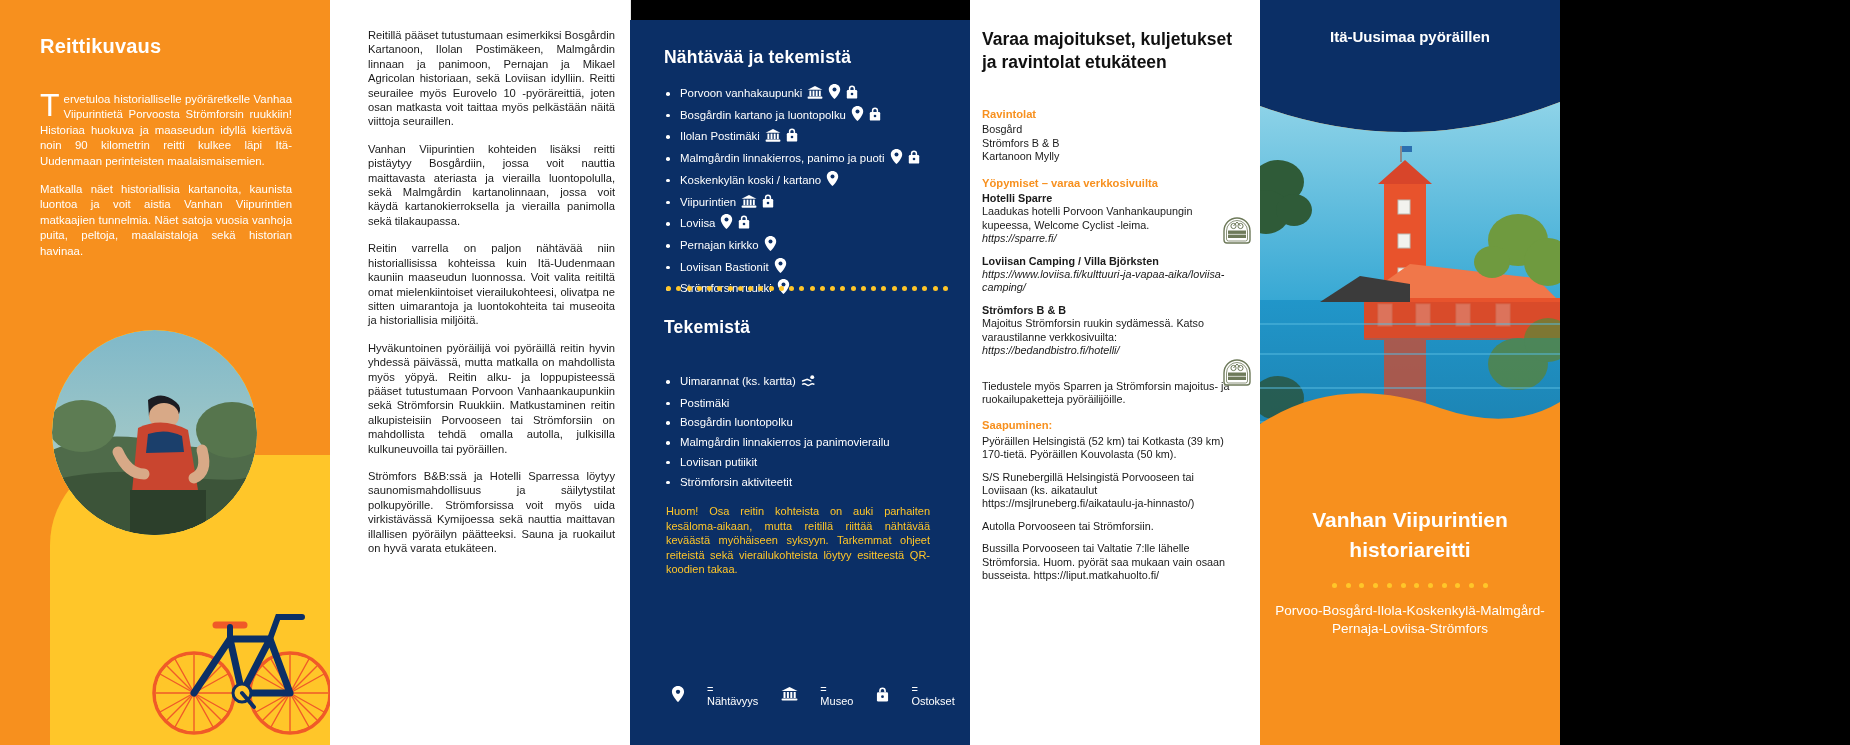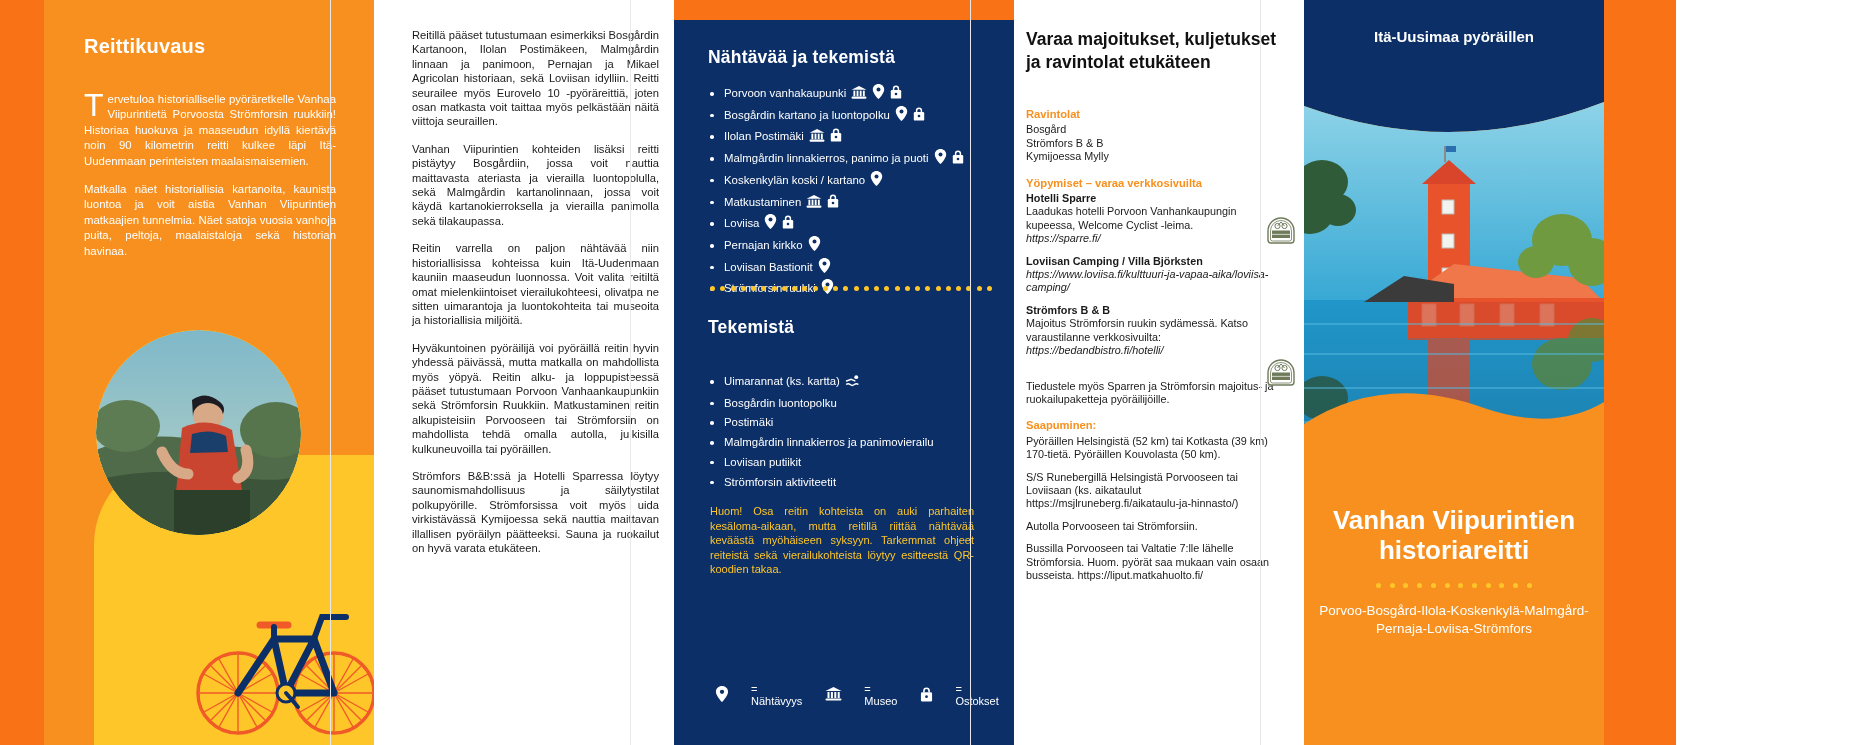--- a/index.html
+++ b/index.html
@@ -4,24 +4,23 @@
 <style>
   * { box-sizing: border-box; margin: 0; padding: 0; }
   html, body {
     width: 1850px; height: 745px;
     background: #ffffff;
     font-family: "Liberation Sans", sans-serif;
     overflow: hidden;
   }
   .brochure {
     position: relative;
-    width: 1676px; height: 745px;
+    width: 1850px; height: 745px;
     display: flex;
-    background: #f97316;
-    padding-left: 44px;
+    background: #000000;
   }
 
   
   .panel-orange-left {
     position: relative;
     width: 330px; height: 745px;
     background: #f7901e;
     overflow: hidden;
     flex: 0 0 330px;
   }
@@ -246,21 +245,21 @@
     left: 0; top: 72px;
     width: 300px; height: 390px;
     overflow: hidden;
   }
   .cov-photo svg { display: block; }
   .cov-title {
     position: absolute;
     width: 300px; top: 505px;
     text-align: center;
     color: #ffffff;
-    font-size: 26px;
+    font-size: 21px;
     font-weight: bold;
     line-height: 30px;
   }
   .cov-dots {
     position: absolute;
     left: 72px; top: 583px;
     width: 156px;
     display: flex; justify-content: space-between;
   }
   .cov-dots span {
@@ -444,21 +443,21 @@
       <svg width="12" height="14" viewBox="0 0 12 14">
         <path d="M3.6 5V3.6a2.4 2.4 0 0 1 4.8 0V5" fill="none" stroke="#fff" stroke-width="1.5"></path>
         <rect x="0.8" y="5" width="10.4" height="8.6" rx="1.2" fill="#fff"></rect>
         <circle cx="6" cy="9" r="1.3" fill="#0b2f66"></circle>
       </svg></span></span></li>
         <li><span>Koskenkylän koski / kartano</span><span><span class="ic">
       <svg width="13" height="15" viewBox="0 0 13 15">
         <path d="M6.5 0C3.2 0 .8 2.4.8 5.5c0 3.6 4.5 8.4 5.3 9.3.2.2.6.2.8 0 .8-.9 5.3-5.7 5.3-9.3C12.2 2.4 9.8 0 6.5 0z" fill="#fff"></path>
         <circle cx="6.5" cy="5.4" r="2" fill="#0b2f66"></circle>
       </svg></span></span></li>
-        <li><span>Matkustaminen</span><span><span class="ic">
+        <li><span>Viipurintien</span><span><span class="ic">
       <svg width="16" height="13" viewBox="0 0 16 14">
         <path d="M8 0 L16 4 H0 Z" fill="#fff"></path>
         <rect x="2" y="5" width="2" height="6" fill="#fff"></rect>
         <rect x="5.4" y="5" width="2" height="6" fill="#fff"></rect>
         <rect x="8.8" y="5" width="2" height="6" fill="#fff"></rect>
         <rect x="12.2" y="5" width="2" height="6" fill="#fff"></rect>
         <rect x="0" y="11.4" width="16" height="2.2" rx="1" fill="#fff"></rect>
       </svg></span><span class="ic">
       <svg width="12" height="14" viewBox="0 0 12 14">
         <path d="M3.6 5V3.6a2.4 2.4 0 0 1 4.8 0V5" fill="none" stroke="#fff" stroke-width="1.5"></path>
@@ -524,22 +523,22 @@
     </div>
 
     <h2 class="p3-h two">Tekemistä</h2>
     <ul class="p3-list two" id="activities-list">
         <li><span>Uimarannat (ks. kartta)</span><span><span class="ic">
       <svg width="16" height="13" viewBox="0 0 16 14">
         <circle cx="11.5" cy="3.4" r="2.1" fill="#fff"></circle>
         <path d="M1 7.6 L6 5.6 L10 7.4" stroke="#fff" stroke-width="1.6" fill="none" stroke-linecap="round"></path>
         <path d="M0.6 11.4 q2.2 -2 4.4 0 q2.2 2 4.4 0 q2.2 -2 4.4 0" stroke="#fff" stroke-width="1.5" fill="none"></path>
       </svg></span></span></li>
+        <li><span>Postimäki</span></li>
         <li><span>Bosgårdin luontopolku</span></li>
-        <li><span>Postimäki</span></li>
         <li><span>Malmgårdin linnakierros ja panimovierailu</span></li>
         <li><span>Loviisan putiikit</span></li>
         <li><span>Strömforsin aktiviteetit</span></li>
       </ul>
 
     <p class="p3-note">Huom! Osa reitin kohteista on auki parhaiten kesäloma-aikaan, mutta reitillä riittää nähtävää keväästä myöhäiseen syksyyn. Tarkemmat ohjeet reiteistä sekä vierailukohteista löytyy esitteestä QR-koodien takaa.</p>
 
     <div class="p3-legend" id="legend-row">
         <div class="lg">
           <span class="ic">
@@ -573,21 +572,21 @@
       </div>
   </section>
   <div class="seam" style="left:970px"></div>
 
   <section class="panel-booking">
     <h2 class="p4-title">Varaa majoitukset, kuljetukset ja ravintolat etukäteen</h2>
     <div class="p4-flow" id="booking-flow">
         <div class="sec-h">Ravintolat</div>
         <div>Bosgård</div>
         <div>Strömfors B &amp; B</div>
-        <div>Kymijoessa Mylly</div>
+        <div>Kartanoon Mylly</div>
         <div class="gap"></div>
         <div class="sec-h">Yöpymiset – varaa verkkosivuilta</div>
         <div>
         <b>Hotelli Sparre</b><div>Laadukas hotelli Porvoon Vanhankaupungin kupeessa, Welcome Cyclist -leima.</div><div><i>https://sparre.fi/</i></div></div>
         <div class="gap-s"></div>
         <div>
         <b>Loviisan Camping / Villa Björksten</b><div><i>https://www.loviisa.fi/kulttuuri-ja-vapaa-aika/loviisa-camping/</i></div></div>
         <div class="gap-s"></div>
         <div>
         <b>Strömfors B &amp; B</b><div>Majoitus Strömforsin ruukin sydämessä. Katso varaustilanne verkkosivuilta:</div><div><i>https://bedandbistro.fi/hotelli/</i></div></div>

